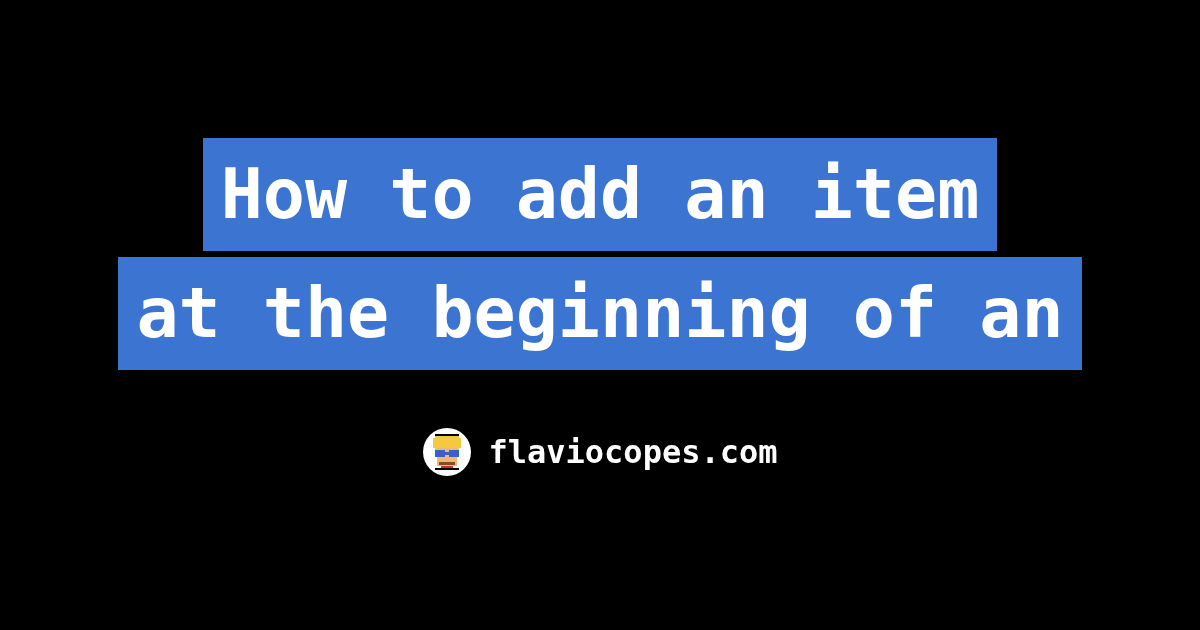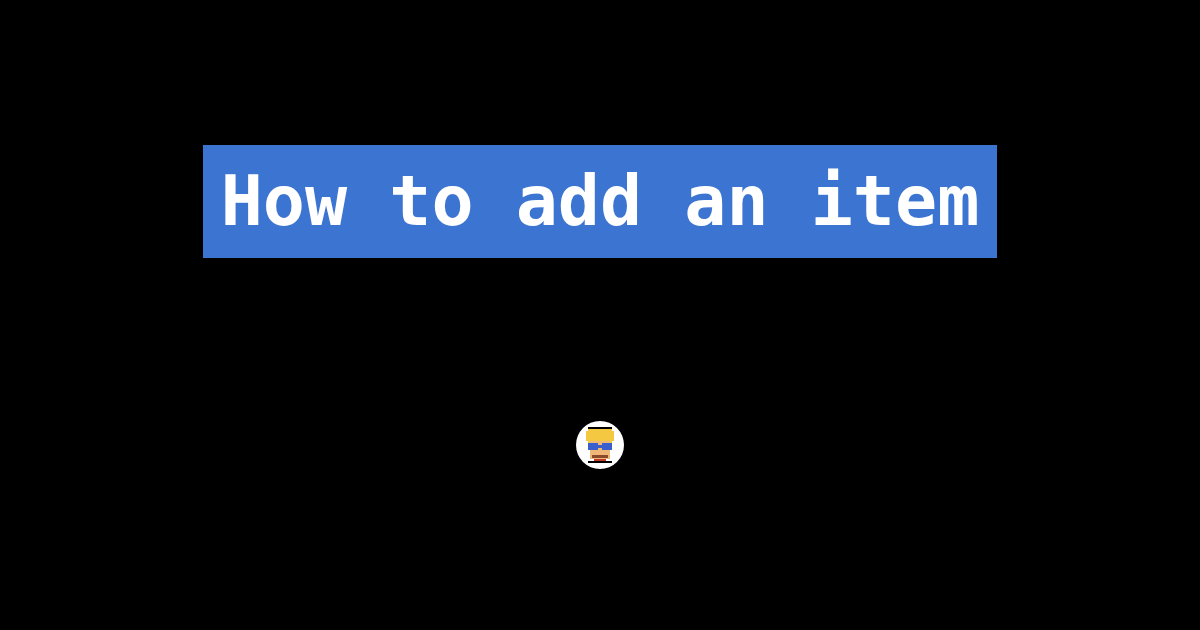--- a/index.html
+++ b/index.html
@@ -62,34 +62,35 @@
       color: #ffffff;
       font-family: 'Menlo', 'Monaco', 'Consolas', monospace;
     }
   </style>
 </head>
 <body>
 
 <div class="title-container">
   <div class="title">
     <span class="title-line">How to add an item</span><br>
-    <br>
+    <span class="title-line">at the beginning of an</span><br>
   </div>
 </div>
 
 <div class="footer">
   <div class="avatar">
     <svg viewBox="0 0 44 44" xmlns="http://www.w3.org/2000/svg">
       <circle cx="22" cy="22" r="22" fill="#ffffff"></circle>
       <rect x="10" y="6" width="24" height="14" fill="#f5c842"></rect>
       <rect x="8" y="8" width="4" height="10" fill="#f5c842"></rect>
       <rect x="32" y="8" width="4" height="10" fill="#f5c842"></rect>
       <rect x="12" y="18" width="20" height="18" fill="#f0b878"></rect>
       <rect x="10" y="20" width="10" height="7" fill="#3a5fcc"></rect>
       <rect x="24" y="20" width="10" height="7" fill="#3a5fcc"></rect>
       <rect x="20" y="22" width="4" height="3" fill="#3a5fcc"></rect>
       <rect x="14" y="32" width="16" height="3" fill="#8b4a2b"></rect>
       <rect x="16" y="36" width="12" height="3" fill="#c0392b"></rect>
       <rect x="10" y="4" width="24" height="2" fill="#000"></rect>
       <rect x="10" y="38" width="24" height="2" fill="#000"></rect>
     </svg>
   </div>
+  <div class="site-name">flaviocopes.com</div>
 </div>
 
 </body></html>

